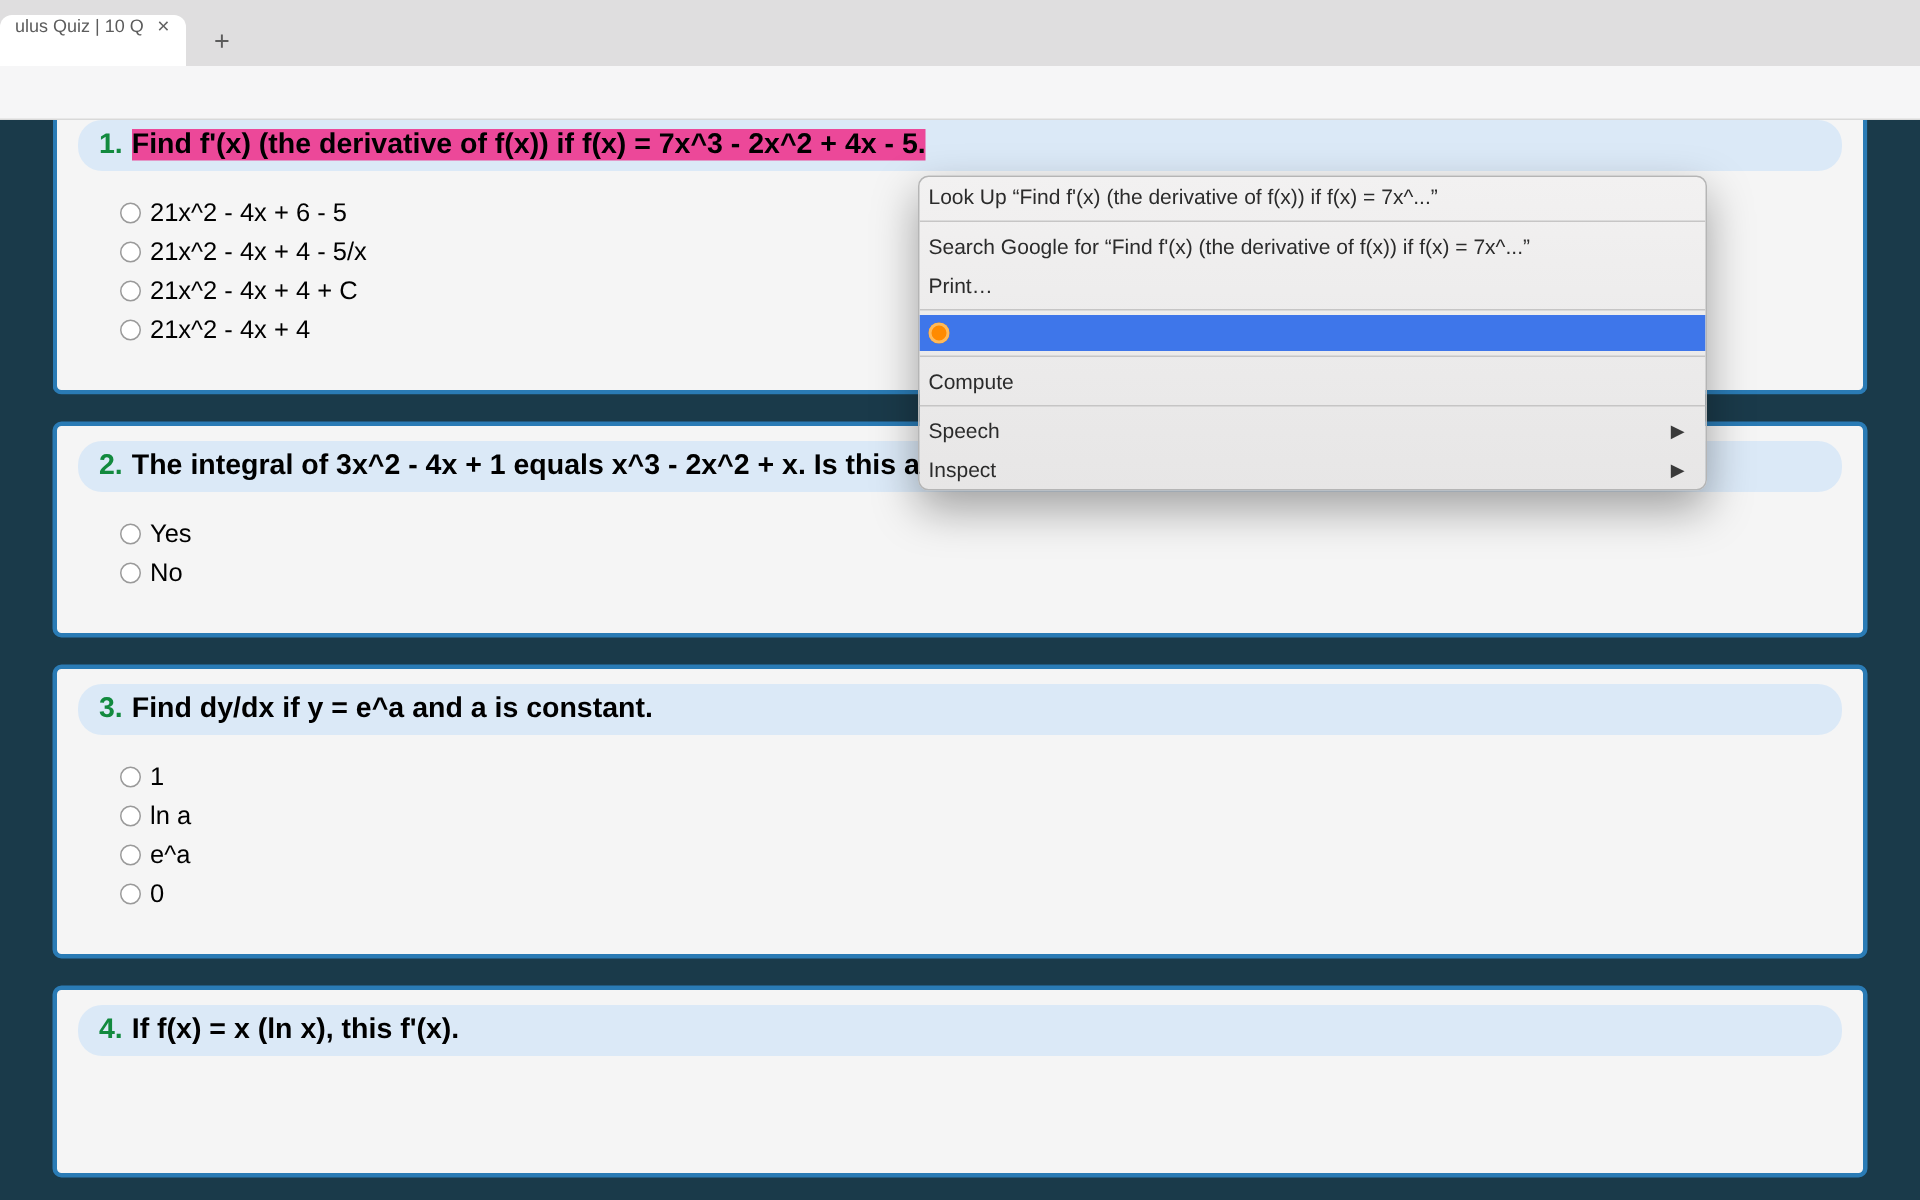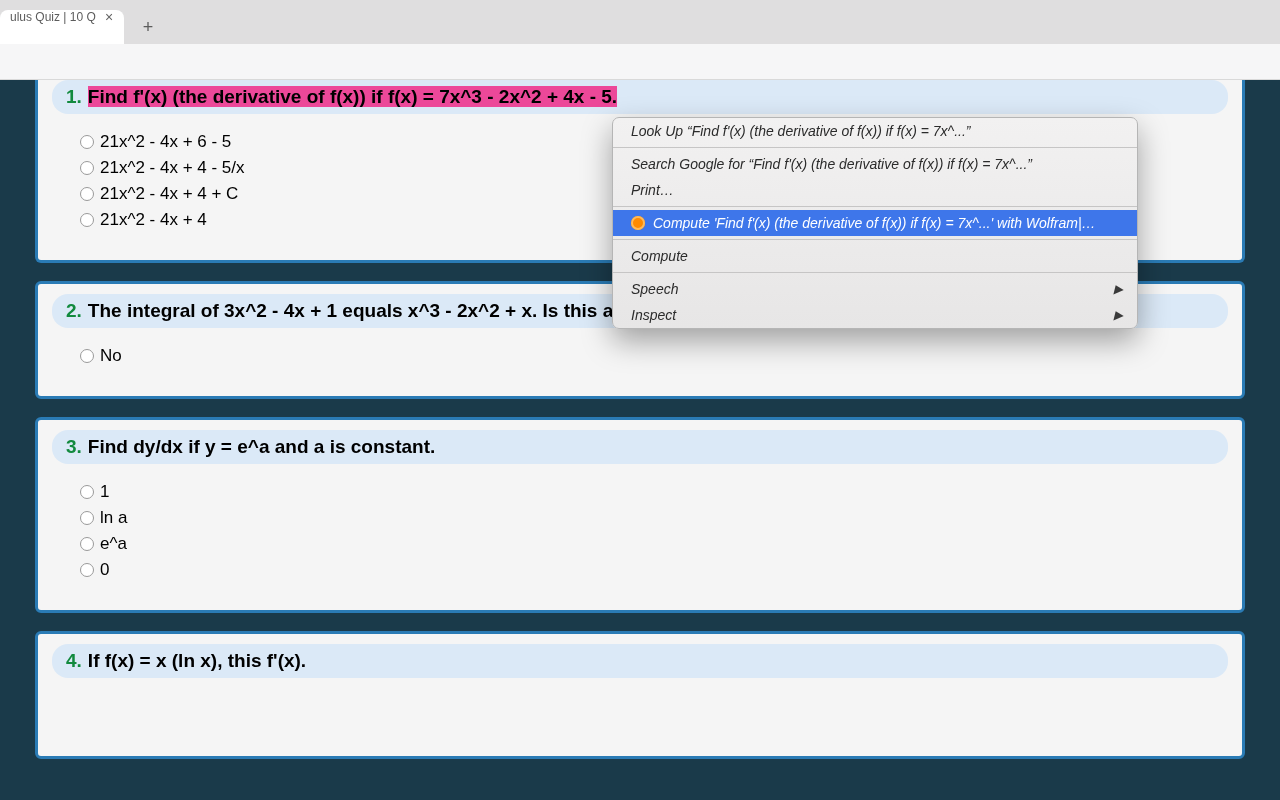--- a/index.html
+++ b/index.html
@@ -95,27 +95,26 @@
       background: linear-gradient(#f2f1f1,#e7e6e6);
       border: 1px solid #b5b5b5;
       border-radius: 7px;
       box-shadow: 0 12px 30px rgba(0,0,0,0.35);
       font-size: 14px;
       color: #2b2b2b;
       overflow: hidden;
       z-index: 100;
     }
     .ctx .item {
-      padding: 5px 18px;
+      padding: 5px 6px;
       white-space: nowrap;
       overflow: hidden;
       text-overflow: ellipsis;
       display:flex; align-items:center; gap:8px;
       position: relative;
-      font-style: italic;
     }
     .ctx .sep { height:1px; background:#c6c5c5; margin: 3px 0; }
     .ctx .item.hl { background: #3e76ea; color:#fff; }
     .ctx .item .arrow {
       position:absolute; right: 14px; font-size:12px; color:#3a3a3a;
     }
     .wolfram-icon {
       width: 14px; height:14px; background:#ff8a00; border-radius:50%;
       display:inline-block; flex:none;
       box-shadow: inset 0 0 0 2px #ffba5a;
@@ -162,20 +161,24 @@
     </div>
 
     <div class="card">
       <div class="q-header">
         <span class="q-num">2.</span>
         <span class="q-text">The integral of 3x^2 - 4x + 1 equals x^3 - 2x^2 + x. Is this always correct?</span>
       </div>
       <div class="answers">
         <div class="answer-row">
             <span class="radio"></span>
+            <span>Yes</span>
+          </div>
+        <div class="answer-row">
+            <span class="radio"></span>
             <span>No</span>
           </div>
       </div>
     </div>
 
     <div class="card">
       <div class="q-header">
         <span class="q-num">3.</span>
         <span class="q-text">Find dy/dx if y = e^a and a is constant.</span>
       </div>
@@ -210,21 +213,20 @@
 </div>
 
 <div class="ctx">
   <div class="item">Look Up “Find f'(x) (the derivative of f(x)) if f(x) = 7x^...”</div>
   <div class="sep"></div>
   <div class="item">Search Google for “Find f'(x) (the derivative of f(x)) if f(x) = 7x^...”</div>
   <div class="item">Print…</div>
   <div class="sep"></div>
   <div class="item hl">
     <span class="wolfram-icon"></span>
-    <span style="overflow:hidden;text-overflow:ellipsis;">Compute 'Find f'(x) (the derivative of f(x)) if f(x) = 7x^...' with Wolfram|…</span>
   </div>
   <div class="sep"></div>
   <div class="item">Compute</div>
   <div class="sep"></div>
   <div class="item">
     <span>Speech</span>
     <span class="arrow">▶</span>
   </div>
   <div class="item">
     <span>Inspect</span>

